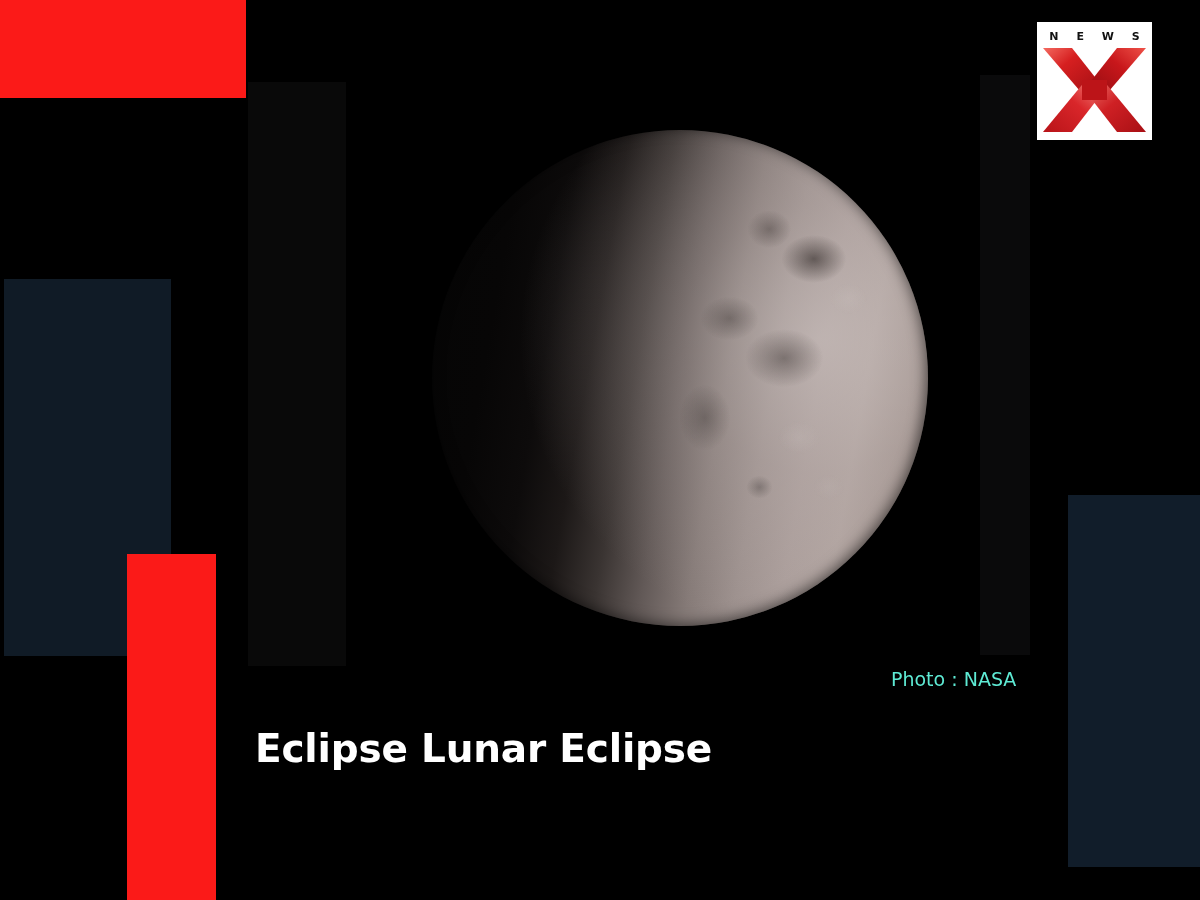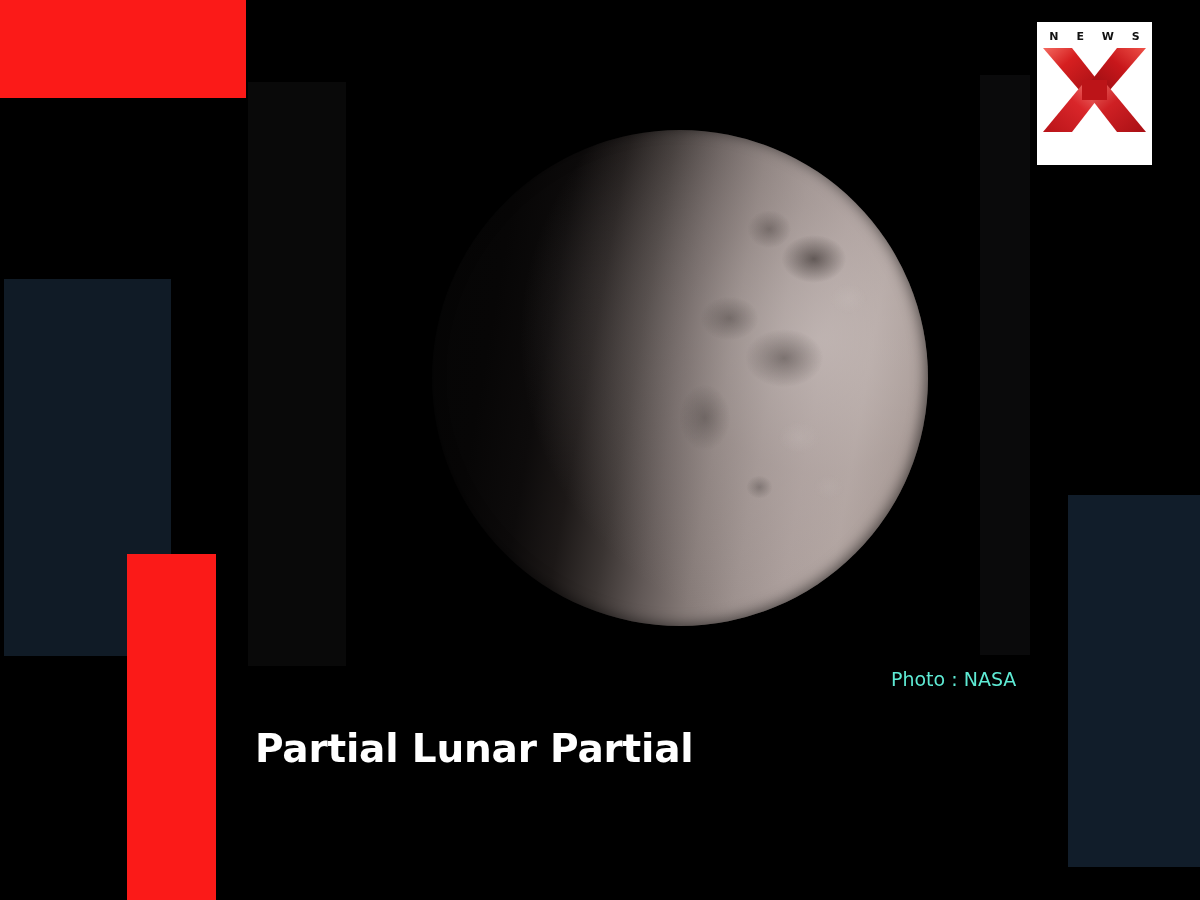--- a/index.html
+++ b/index.html
@@ -106,21 +106,21 @@
     background: radial-gradient(circle at 50% 50%,
       rgba(0,0,0,0) 74%,
       rgba(0,0,0,0.22) 92%,
       rgba(0,0,0,0.60) 100%);
   }
 
   
   .logo-box {
     position: absolute;
     left: 1037px; top: 22px;
-    width: 115px; height: 143px;
+    width: 115px; height: 118px;
     background: #ffffff;
     box-sizing: border-box;
   }
   .logo-news {
     position: absolute;
     top: 8px; left: 0; right: 0;
     text-align: center;
     font-size: 11px;
     font-weight: 700;
     letter-spacing: 7px;
@@ -206,15 +206,15 @@
 
       <path d="M1 86 L30 86 L61 46 L44 34 Z" fill="url(#gxC)"></path>
 
       <path d="M104 86 L75 86 L44 46 L61 34 Z" fill="url(#gxD)"></path>
 
       <path d="M40 34 L65 34 L65 54 L40 54 Z" fill="#bc1418"></path>
     </svg>
   </div>
 
   <div class="photo-credit">Photo : NASA</div>
-  <div class="headline">Partial Lunar Partial</div>
+  <div class="headline">Eclipse Lunar Eclipse</div>
 
 </div>
 
 </body></html>

